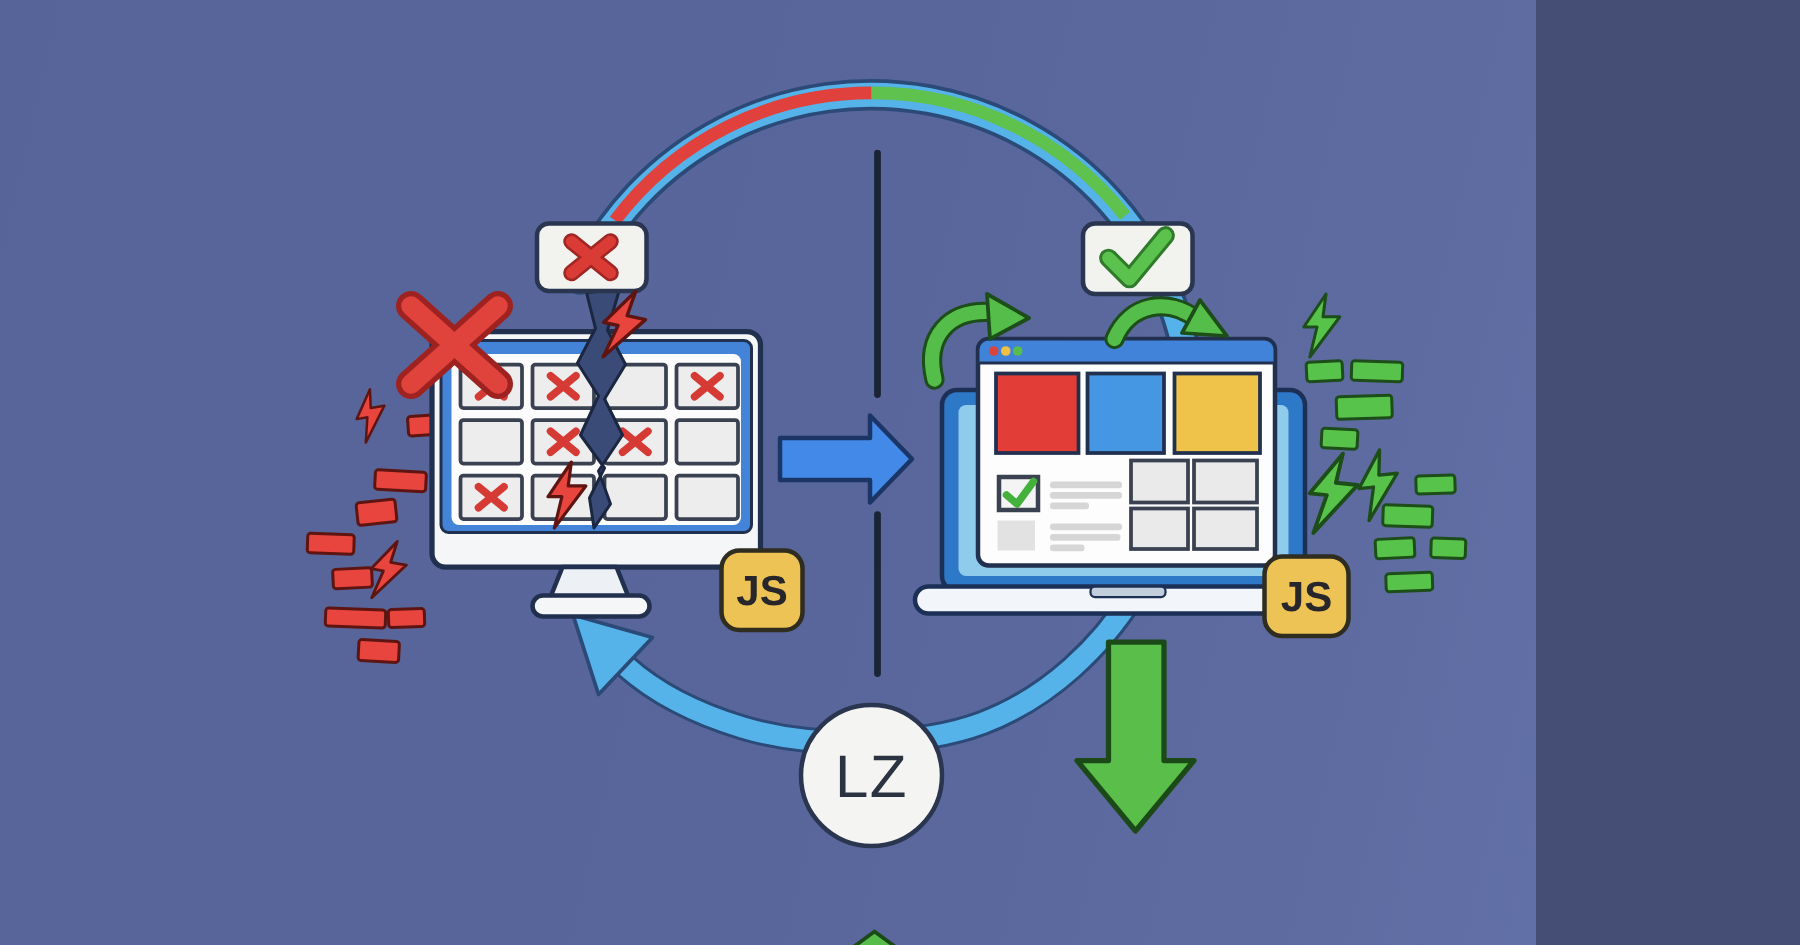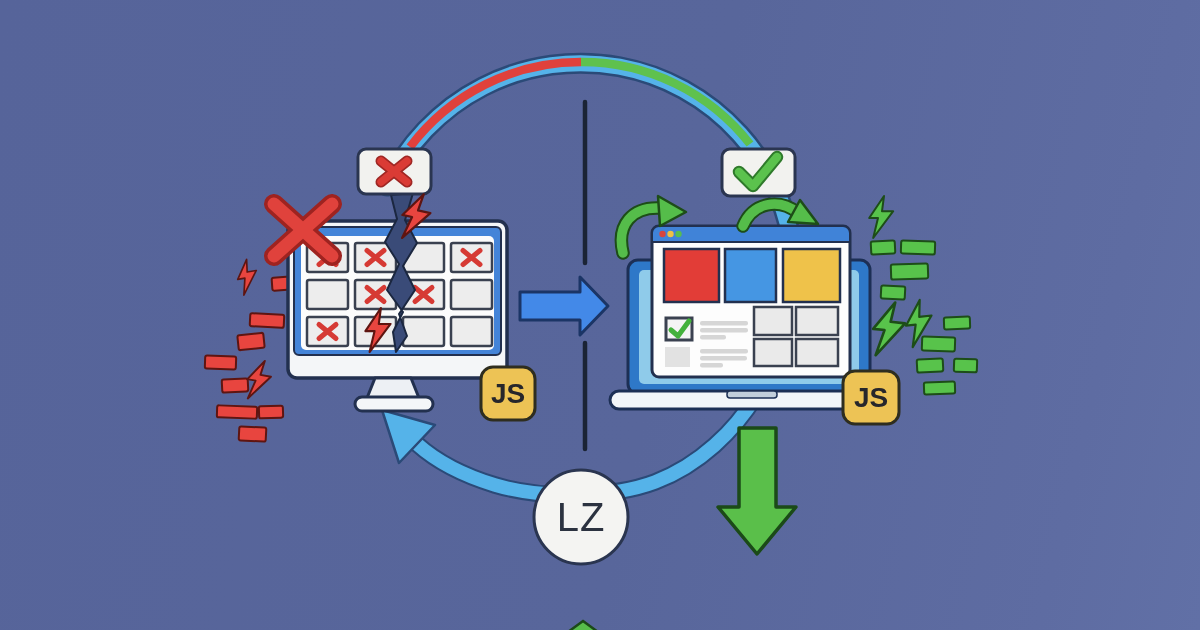--- a/index.html
+++ b/index.html
@@ -1,17 +1,17 @@
 <!DOCTYPE html>
 <html><head>
 <meta charset="utf-8">
 <style>
   html,body{margin:0;padding:0;background:#454f75;}
   #stage{
-    position:relative;width:1200px;height:630px;overflow:hidden;
+    position:relative;width:1024px;height:630px;overflow:hidden;
     background:linear-gradient(103deg,#56649A 0%,#58669B 55%,#5E6CA2 88%,#6170A6 100%);
     font-family:"Liberation Sans", sans-serif;
   }
   #stage svg{position:absolute;inset:0;display:block;}
   svg text{font-family:"Liberation Sans", sans-serif;}
   .cell{fill:#EDEDED;stroke:#3A4150;stroke-width:2.5;}
   .xmark{stroke:#D63A34;stroke-width:5;stroke-linecap:round;}
   .debris-red{fill:#E8453F;stroke:#5E1511;stroke-width:2;}
   .debris-green{fill:#58C34B;stroke:#1D4D18;stroke-width:2;}
   .spark-red{fill:#E8453F;stroke:#5E1511;stroke-width:5;stroke-linejoin:round;}

